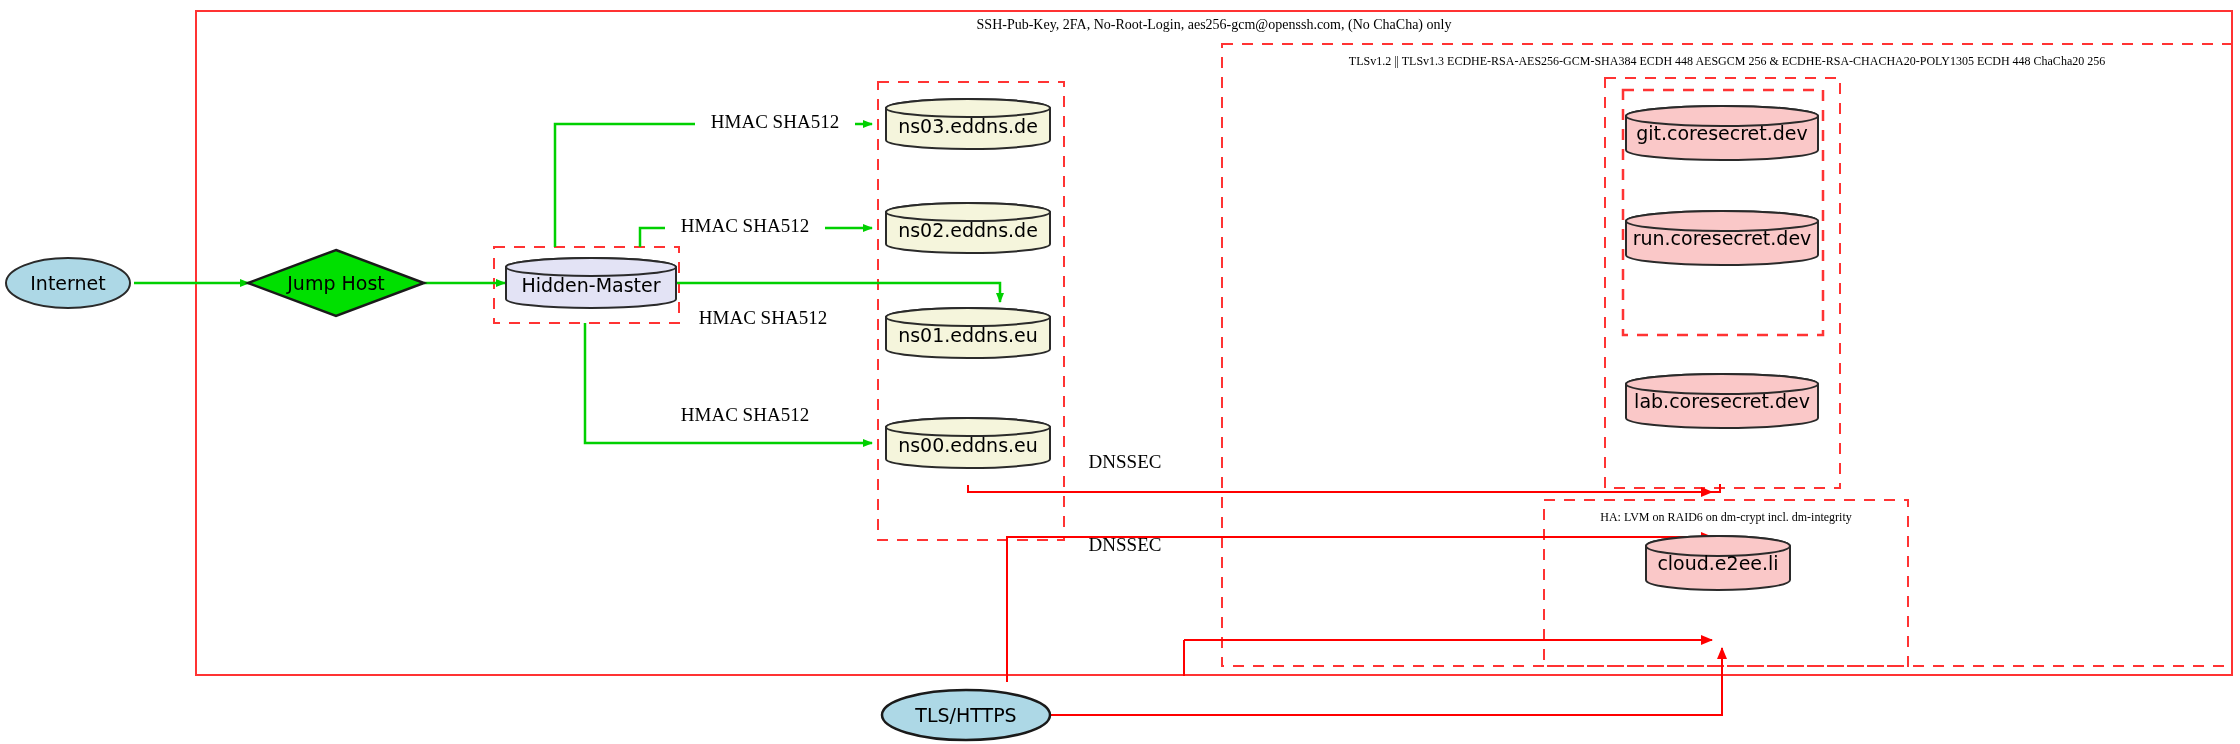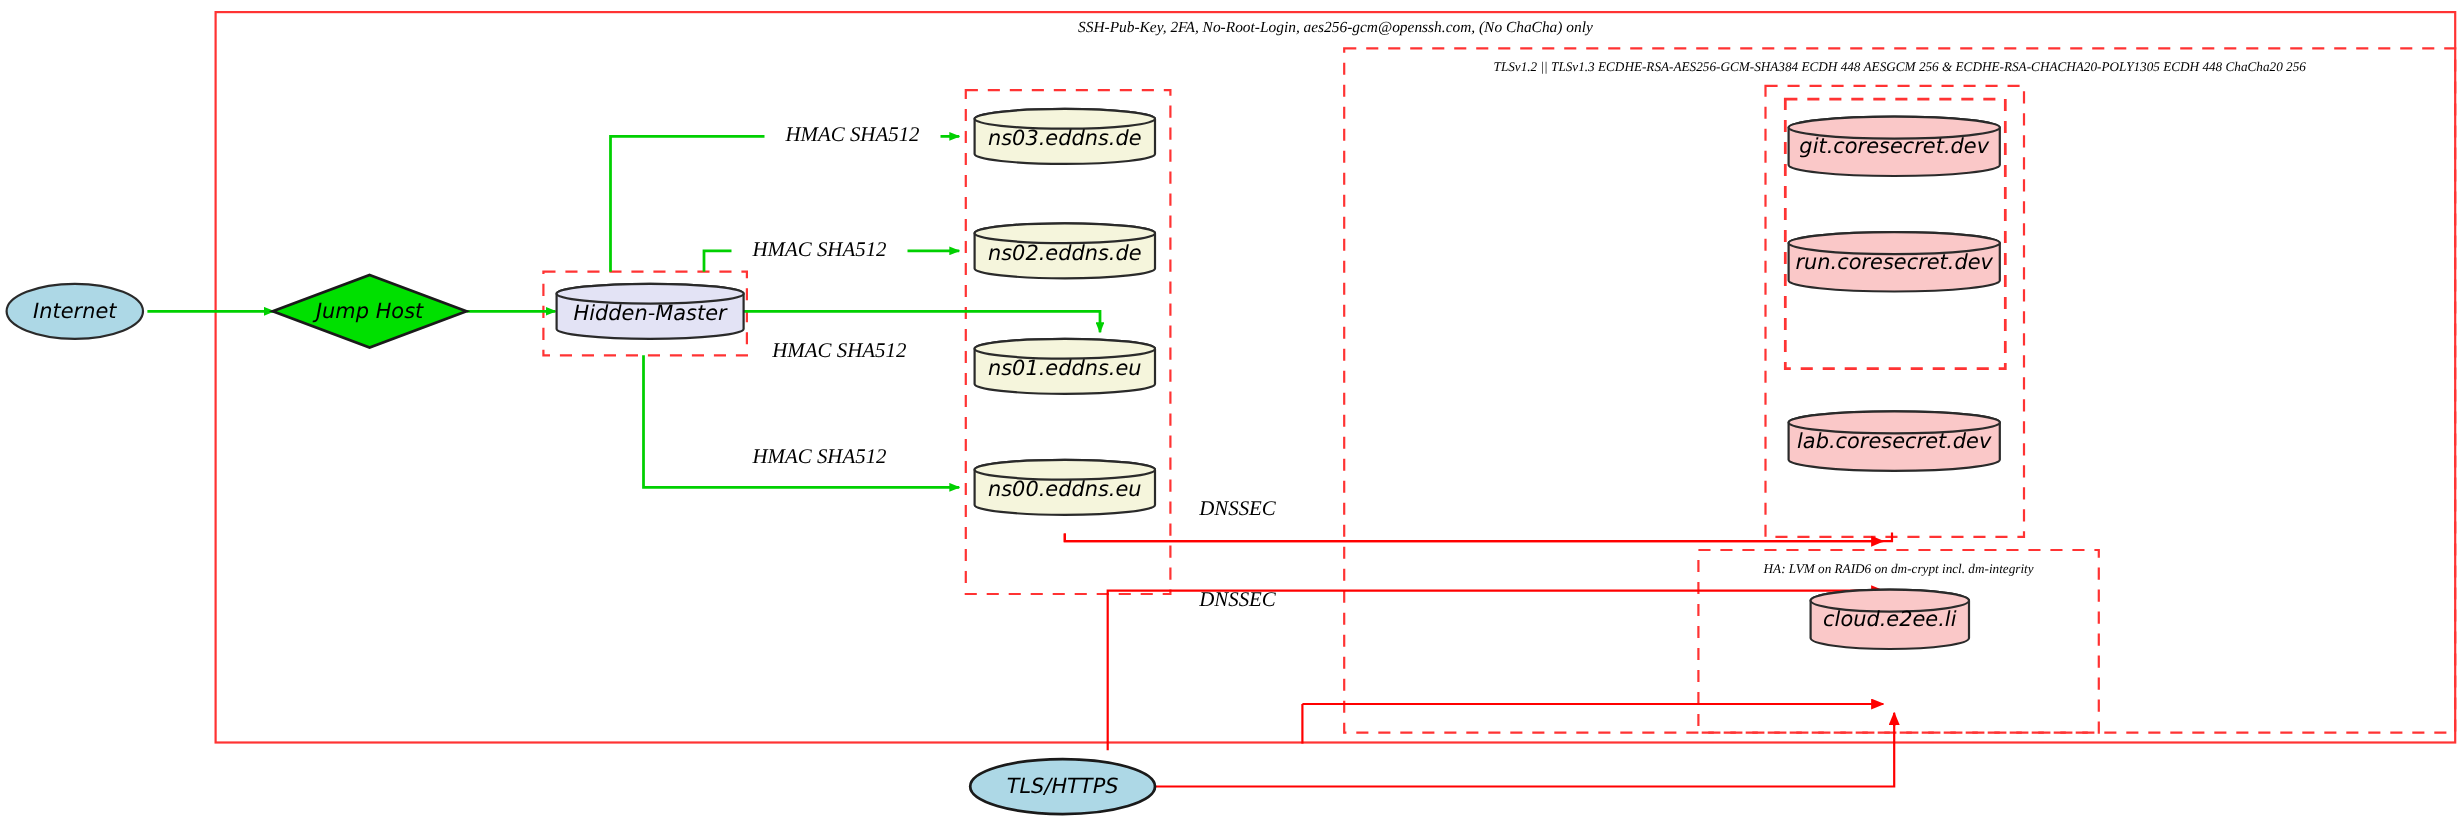--- a/index.html
+++ b/index.html
@@ -1,20 +1,20 @@
 <!DOCTYPE html>
 <html><head>
 <meta charset="utf-8">
 <style>
   html,body{margin:0;padding:0;background:#ffffff;}
   body{
     font-family:"Liberation Sans", sans-serif;
     width:2240px;height:744px;overflow:hidden;position:relative;
   }
-  #stage{position:absolute;left:0;top:0;width:2116px;height:744px;font-style:italic;}
+  #stage{position:absolute;left:0;top:0;width:2116px;height:744px;}
   svg{position:absolute;left:0;top:0;}
   .node-label{
     font-family:"DejaVu Sans", sans-serif;
     font-size:19px;fill:#000000;dominant-baseline:middle;text-anchor:middle;
   }
   .edge-label{
     font-family:"Liberation Serif", serif;
     font-size:19px;fill:#000000;dominant-baseline:middle;text-anchor:middle;
   }
   .cluster-label{

